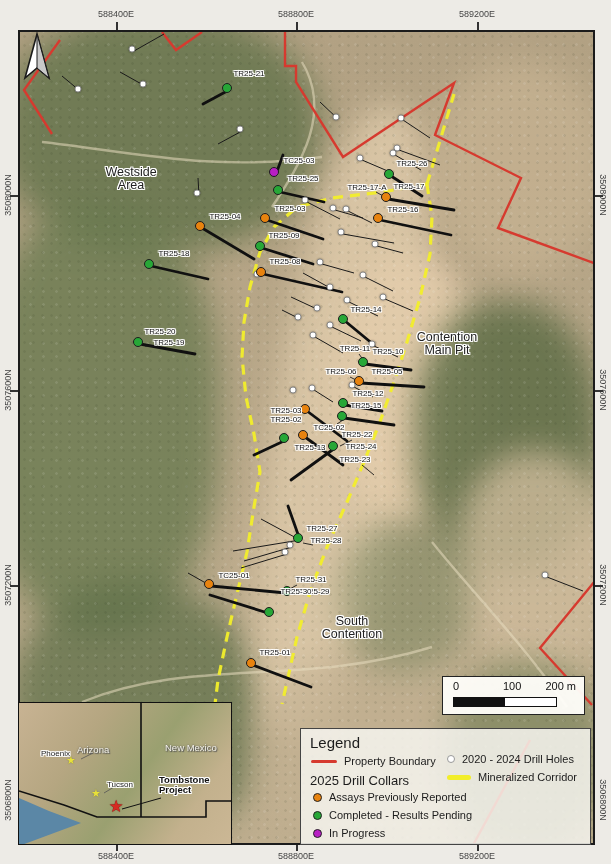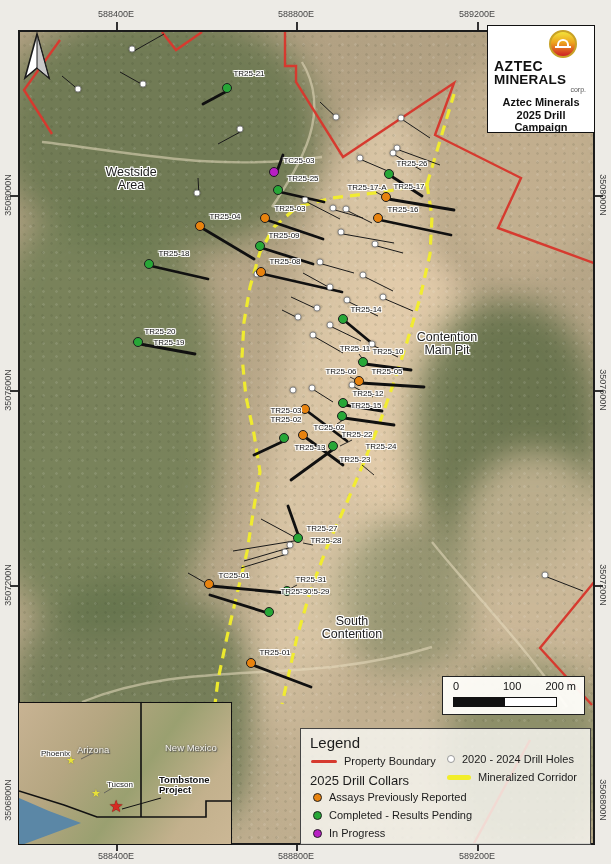--- a/index.html
+++ b/index.html
@@ -282,21 +282,21 @@
       <div class="hlabel halo" style="left: 286px; top: 419px;">TR25-02</div>
       <div class="dot25" style="left: 343px; top: 403px; background: rgb(39, 167, 55);"></div>
       <div class="hlabel halo" style="left: 368px; top: 393px;">TR25-12</div>
       <div class="dot25" style="left: 342px; top: 416px; background: rgb(39, 167, 55);"></div>
       <div class="hlabel halo" style="left: 366px; top: 405px;">TR25-15</div>
       <div class="hlabel halo" style="left: 329px; top: 427px;">TC25-02</div>
       <div class="hlabel halo" style="left: 357px; top: 434px;">TR25-22</div>
       <div class="dot25" style="left: 303px; top: 435px; background: rgb(232, 131, 15);"></div>
       <div class="hlabel halo" style="left: 310px; top: 447px;">TR25-13</div>
       <div class="dot25" style="left: 333px; top: 446px; background: rgb(39, 167, 55);"></div>
-      <div class="hlabel halo" style="left: 361px; top: 446px; margin-left: 20px;">TR25-24</div>
+      <div class="hlabel halo" style="left: 361px; top: 446px;">TR25-24</div>
       <div class="hlabel halo" style="left: 355px; top: 459px;">TR25-23</div>
       <div class="dot25" style="left: 298px; top: 538px; background: rgb(39, 167, 55);"></div>
       <div class="hlabel halo" style="left: 322px; top: 528px;">TR25-27</div>
       <div class="hlabel halo" style="left: 326px; top: 540px;">TR25-28</div>
       <div class="dot25" style="left: 209px; top: 584px; background: rgb(232, 131, 15);"></div>
       <div class="hlabel halo" style="left: 234px; top: 575px;">TC25-01</div>
       <div class="hlabel halo" style="left: 311px; top: 579px;">TR25-31</div>
       <div class="dot25" style="left: 287px; top: 591px; background: rgb(39, 167, 55);"></div>
       <div class="hlabel halo" style="left: 314px; top: 591px;">TR25-29</div>
       <div class="dot25" style="left: 269px; top: 612px; background: rgb(39, 167, 55);"></div>
@@ -316,34 +316,20 @@
   </div>
   <div class="area-label halo" style="left:447px;top:331px">
     <div>Contention</div>
       <div>Main Pit</div>
   </div>
   <div class="area-label halo" style="left:352px;top:615px">
     <div>South</div>
       <div>Contention</div>
   </div>
 
-  <div class="title-box">
-    <div class="logo-circle">
-      <div class="logo-hill"></div>
-      <div class="logo-base"></div>
-    </div>
-    <div class="brand1">AZTEC</div>
-    <div class="brand2">MINERALS</div>
-    <div class="brandcorp">corp.</div>
-    <div class="tb-title">
-      <div>Aztec Minerals</div>
-      <div>2025 Drill</div>
-      <div>Campaign</div>
-    </div>
-  </div>
 
   <div class="scalebar">
     <div class="sb-labels">
       <span class="sb-0">0</span>
       <span class="sb-100">100</span>
       <span class="sb-200">200 m</span>
     </div>
     <div class="sb-bar">
         <div class="sb-fill"></div>
       </div>

